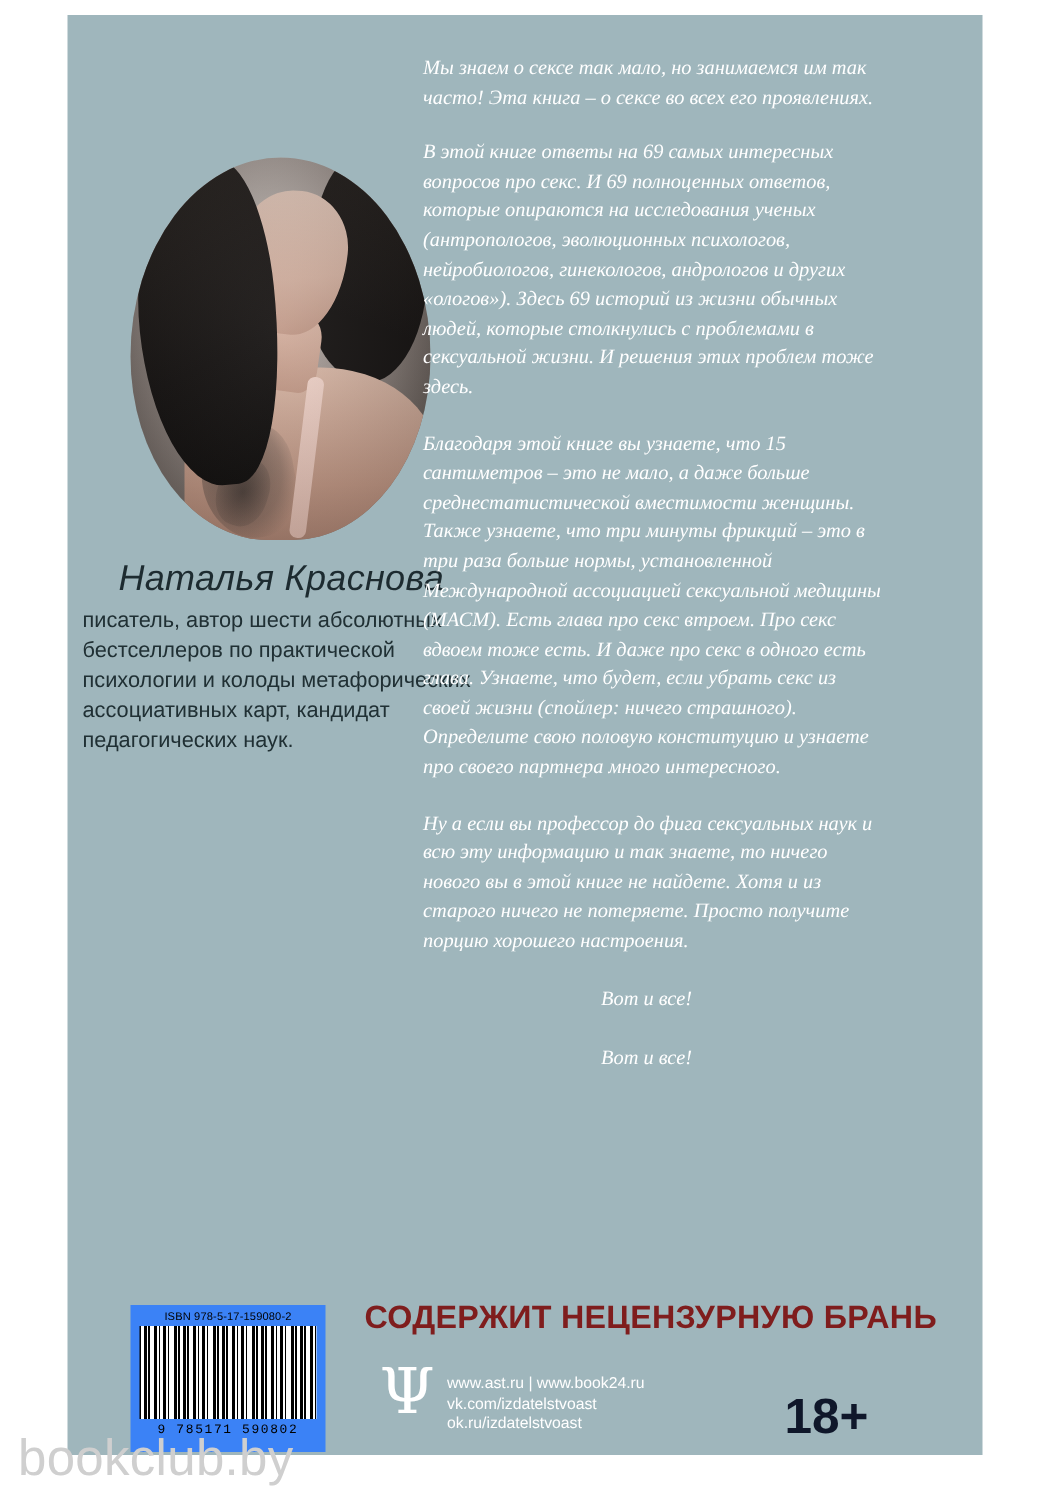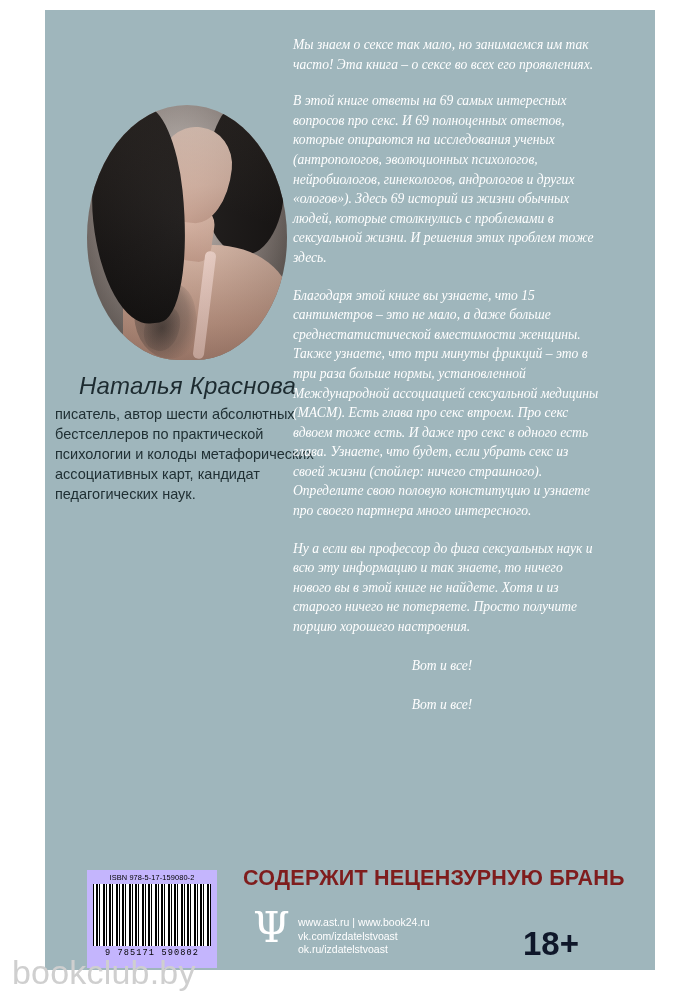--- a/index.html
+++ b/index.html
@@ -127,21 +127,21 @@
     width: 268px;
     text-align: left;
     font-size: 14.5px;
     line-height: 20px;
     color: #203034;
   }
 
   
   .body-text {
     position: absolute;
-    left: 248px;
+    left: 237px;
     top: 25px;
     width: 310px;
     color: #ffffff;
     font-family: "Liberation Serif", serif;
     font-style: italic;
     font-size: 13.6px;
     line-height: 19.6px;
   }
   .body-text p { margin: 0 0 18px 0; }
   .body-text p.tight { margin-bottom: 17px; }
@@ -189,21 +189,21 @@
     color: #0f172a;
   }
 
   
   .barcode-box {
     position: absolute;
     left: 42px;
     top: 860px;
     width: 130px;
     height: 98px;
-    background: #c4b5fd;
+    background: #3b82f6;
     padding: 3px 4px;
     box-sizing: border-box;
   }
   .isbn-top {
     font-size: 7.4px;
     text-align: center;
     color: #000;
     letter-spacing: .1px;
     margin-bottom: 2px;
   }

